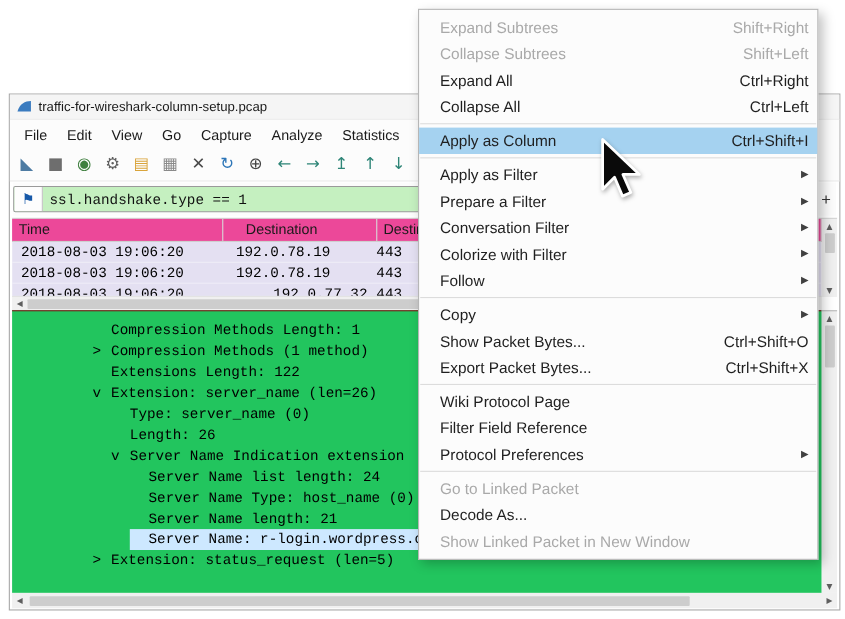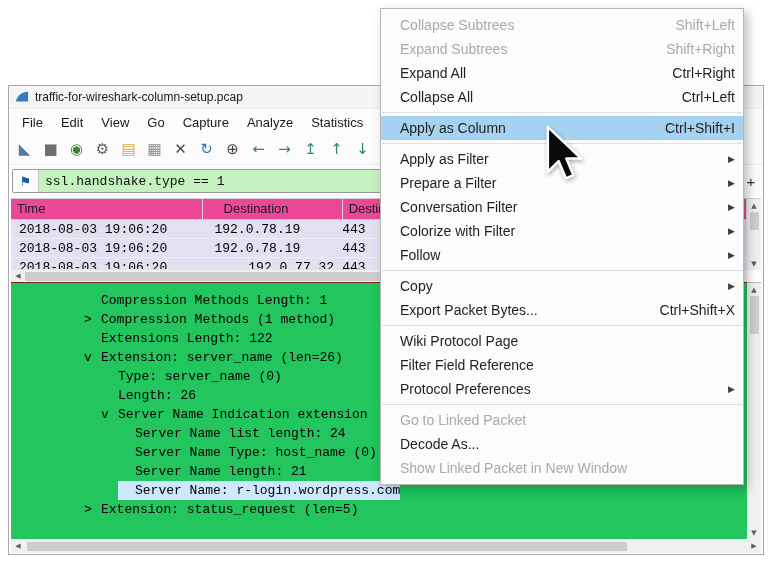--- a/index.html
+++ b/index.html
@@ -203,26 +203,26 @@
     <div class="sb-arrow">◀</div>
     <div class="sb-thumb-h" style="width:600px;margin-left:2px"></div>
     <div class="sb-fill"></div>
     <div class="sb-arrow">▶</div>
   </div>
 
 </div>
 
 <div class="context-menu">
     <div class="cm-item disabled">
+      <span class="cm-label">Expand Subtrees</span>
+      <span class="cm-shortcut">Shift+Right</span>
+    </div>
+    <div class="cm-item disabled">
       <span class="cm-label">Collapse Subtrees</span>
       <span class="cm-shortcut">Shift+Left</span>
-    </div>
-    <div class="cm-item disabled">
-      <span class="cm-label">Expand Subtrees</span>
-      <span class="cm-shortcut">Shift+Right</span>
     </div>
     <div class="cm-item">
       <span class="cm-label">Expand All</span>
       <span class="cm-shortcut">Ctrl+Right</span>
     </div>
     <div class="cm-item">
       <span class="cm-label">Collapse All</span>
       <span class="cm-shortcut">Ctrl+Left</span>
     </div>
     <div class="cm-sep"></div>
@@ -250,20 +250,24 @@
     <div class="cm-item">
       <span class="cm-label">Follow</span>
       <span class="cm-arrow">▶</span>
     </div>
     <div class="cm-sep"></div>
     <div class="cm-item">
       <span class="cm-label">Copy</span>
       <span class="cm-arrow">▶</span>
     </div>
     <div class="cm-item">
+      <span class="cm-label">Show Packet Bytes...</span>
+      <span class="cm-shortcut">Ctrl+Shift+O</span>
+    </div>
+    <div class="cm-item">
       <span class="cm-label">Export Packet Bytes...</span>
       <span class="cm-shortcut">Ctrl+Shift+X</span>
     </div>
     <div class="cm-sep"></div>
     <div class="cm-item">
       <span class="cm-label">Wiki Protocol Page</span>
     </div>
     <div class="cm-item">
       <span class="cm-label">Filter Field Reference</span>
     </div>

